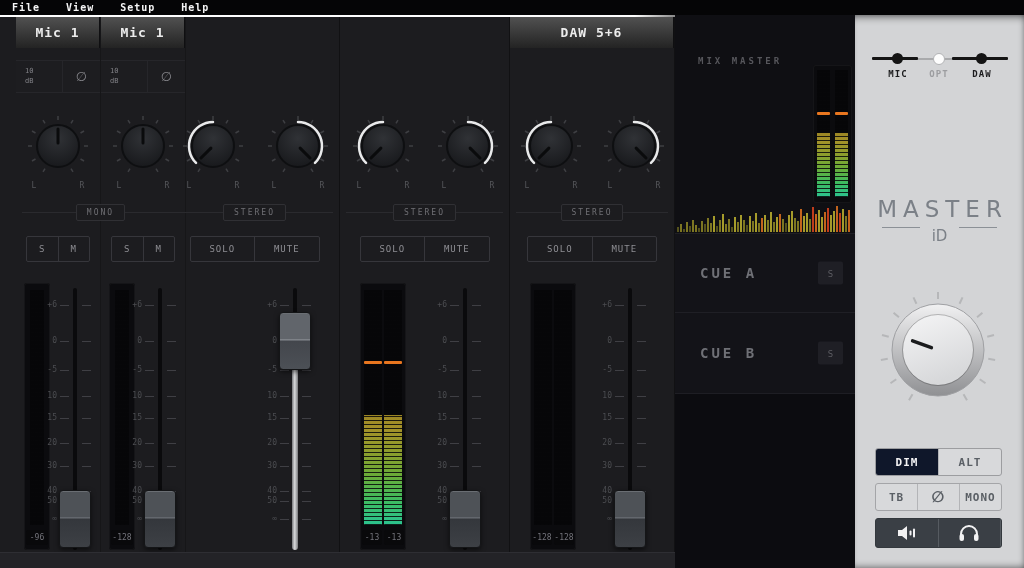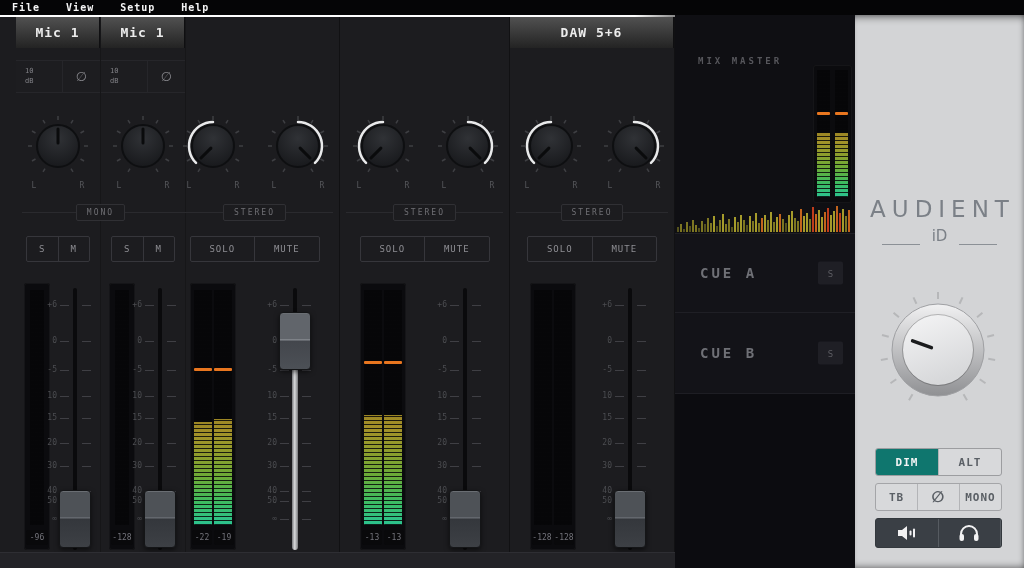--- a/index.html
+++ b/index.html
@@ -86,33 +86,33 @@
   .selector{position:absolute;left:0;top:14px;width:169px;height:48px}
   .sel-base{position:absolute;left:20px;right:18px;top:29px;height:2px;background:#a9aaac}
   .sel-seg{position:absolute;top:28px;height:3px;background:#141414;border-radius:1px}
   .dot{position:absolute;top:24px;width:11px;height:11px;border-radius:50%;background:#141414;cursor:default}
   .dot.off{background:#fdfdfd;border:1px solid #b2b3b5;width:10px;height:10px}
   .sel-lab{position:absolute;top:40px;width:40px;text-align:center;
            font:700 9px "DejaVu Sans Mono",monospace;letter-spacing:1px;color:#1b1b1d}
   .sel-lab.off{color:#9c9da0}
   .brand-name{position:absolute;top:181px;left:0;width:169px;text-align:center;
               font:400 23px "DejaVu Sans",sans-serif;letter-spacing:6px;text-indent:6px;color:#7b8087}
-  .brand-row{position:absolute;top:212px;left:0;width:169px;display:flex;align-items:flex-end;justify-content:center;gap:12px}
+  .brand-row{position:absolute;top:212px;left:0;width:169px;display:flex;align-items:flex-start;justify-content:center;gap:12px}
   .bline{width:38px;height:1px;background:#8b9096}
   .brand-model{font:400 15px "DejaVu Sans",sans-serif;color:#7b8087}
   #big-knob{position:absolute;left:16px;top:268px;width:134px;height:134px}
   .btnrow{position:absolute;left:20px;width:127px;display:flex;border-radius:3px;overflow:hidden;
           font:700 11px "DejaVu Sans Mono",monospace;letter-spacing:1px;box-sizing:border-box}
   .dimalt{top:433px;height:28px;border:1px solid #9c9da0;background:#d8d9db}
   .tbrow{top:468px;height:28px;border:1px solid #a4a5a8;background:#d8d9db}
   .monrow{top:503px;height:30px;background:#3a3f45;border:1px solid #33383d}
   .bcell{flex:1;display:flex;align-items:center;justify-content:center;color:#5a5f65;
          border-right:1px solid #b3b4b7;box-sizing:border-box;cursor:default}
   .bcell:last-child{border-right:none}
-  .bcell.active{background:#0f766e;color:#f4f4f5}
+  .bcell.active{background:#0f172a;color:#f4f4f5}
   .monrow .bcell{border-right:1px solid #565b61}
   .bcell.phasecell{font-size:15px;font-family:"DejaVu Sans",sans-serif}
 </style>
 </head>
 <body>
 
 <div class="stage">
 
   <svg width="0" height="0" style="position:absolute">
     <defs>
@@ -324,32 +324,20 @@
           <div class="lrlab" style="left: 13px;">L</div>
           <div class="lrlab" style="left: 61px;">R</div>
           <div class="lrlab" style="left: 98px;">L</div>
           <div class="lrlab" style="left: 146px;">R</div>
           <div class="grpline">
             <span class="grpbox">STEREO</span>
           </div>
           <div class="smbox wide">
             <div class="smcell">SOLO</div>
             <div class="smcell">MUTE</div>
-          </div>
-          <div class="mbez" style="left: 20px; top: 268px; width: 46px; height: 267px;">
-            <div class="mbar" style="left: 4px; top: 7px; width: 18px; height: 235px;">
-              <div class="mfill" style="height: 103px;"></div>
-              <div class="mpeak" style="top: 78px;"></div>
-            </div>
-            <div class="mbar" style="left: 24px; top: 7px; width: 18px; height: 235px;">
-              <div class="mfill" style="height: 106px;"></div>
-              <div class="mpeak" style="top: 78px;"></div>
-            </div>
-            <div class="chip" style="left: 2px; width: 20px;">-22</div>
-            <div class="chip" style="left: 24px; width: 20px;">-19</div>
           </div>
           <div class="ftick" style="left: 110px; top: 290.037px;"></div>
           <div class="ftick" style="left: 132px; top: 290.037px;"></div>
           <div class="flabel" style="left: 67px; top: 285.037px;">+6</div>
           <div class="ftick" style="left: 110px; top: 325.953px;"></div>
           <div class="ftick" style="left: 132px; top: 325.953px;"></div>
           <div class="flabel" style="left: 67px; top: 320.953px;">0</div>
           <div class="ftick" style="left: 110px; top: 355.08px;"></div>
           <div class="ftick" style="left: 132px; top: 355.08px;"></div>
           <div class="flabel" style="left: 67px; top: 350.08px;">-5</div>
@@ -640,22 +628,33 @@
           <div class="mpeak" style="top: 42px;"></div>
         </div>
         <div class="mbar" style="left: 22px; top: 5px; width: 13px; height: 127px;">
           <div class="mfill" style="height: 64px;"></div>
           <div class="mpeak" style="top: 42px;"></div>
         </div>
       </div>
     </div>
 
   <div class="rpanel">
-
-    <div class="brand-name">AUDIENT</div>
+    <div class="selector">
+      <div class="sel-base"></div>
+      <div class="sel-seg" style="left:17px;width:46px"></div>
+      <div class="sel-seg" style="left:97px;width:56px"></div>
+      <div class="dot" style="left:37px"></div>
+      <div class="dot off" style="left:78px"></div>
+      <div class="dot" style="left:121px"></div>
+      <span class="sel-lab" style="left:23px">MIC</span>
+      <span class="sel-lab off" style="left:64px">OPT</span>
+      <span class="sel-lab" style="left:107px">DAW</span>
+    </div>
+
+    <div class="brand-name">MASTER</div>
     <div class="brand-row">
       <span class="bline"></span>
       <span class="brand-model">iD</span>
       <span class="bline"></span>
     </div>
 
     <div id="big-knob"><svg width="134" height="134" viewBox="-67 -67 134 134">
           <line x1="0" y1="-51" x2="0" y2="-58" transform="rotate(-150)" stroke="#b6b7b9" stroke-width="2"></line>
           <line x1="0" y1="-51" x2="0" y2="-58" transform="rotate(-125)" stroke="#b6b7b9" stroke-width="2"></line>
           <line x1="0" y1="-51" x2="0" y2="-58" transform="rotate(-100)" stroke="#b6b7b9" stroke-width="2"></line>

